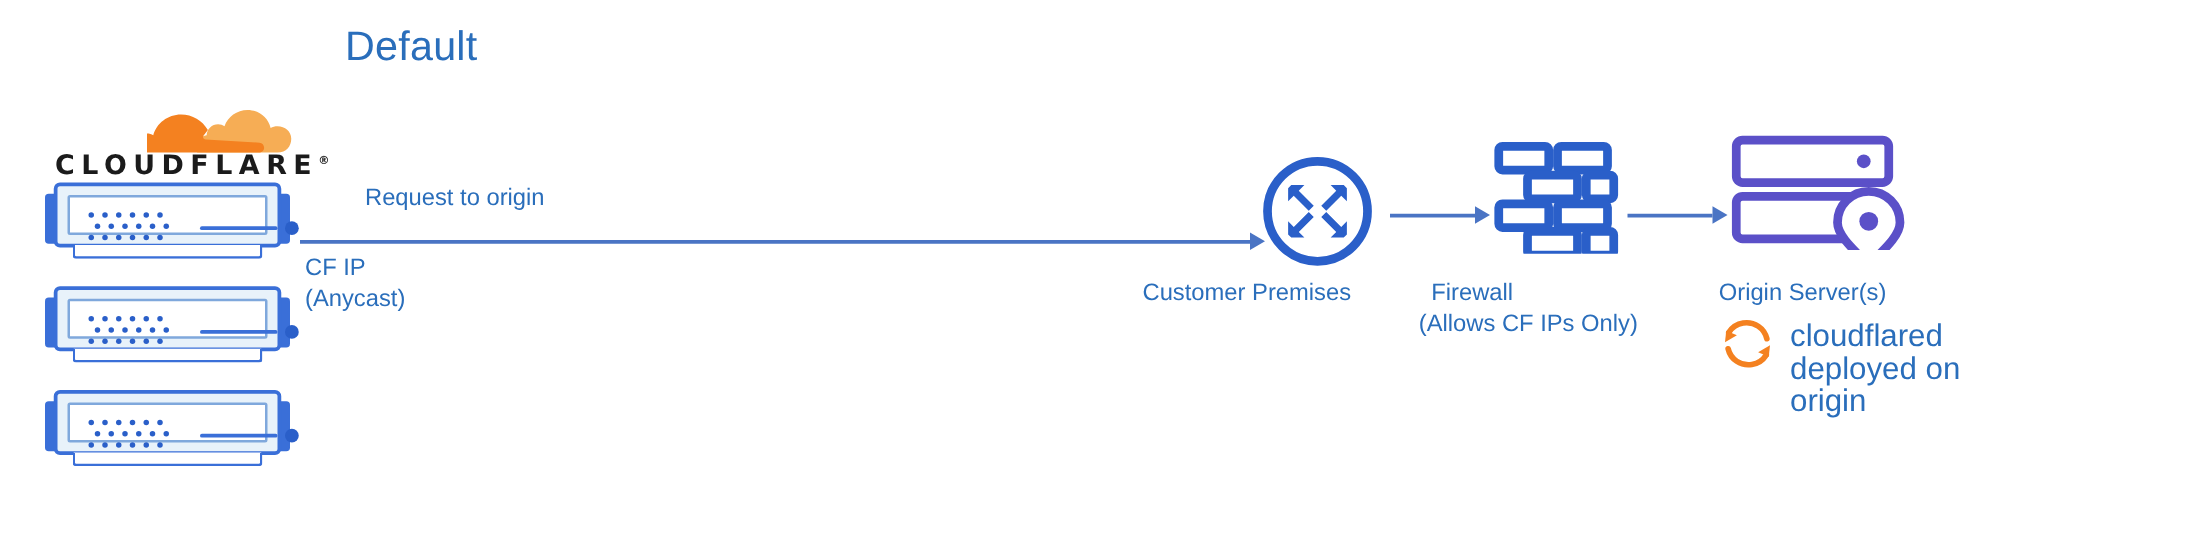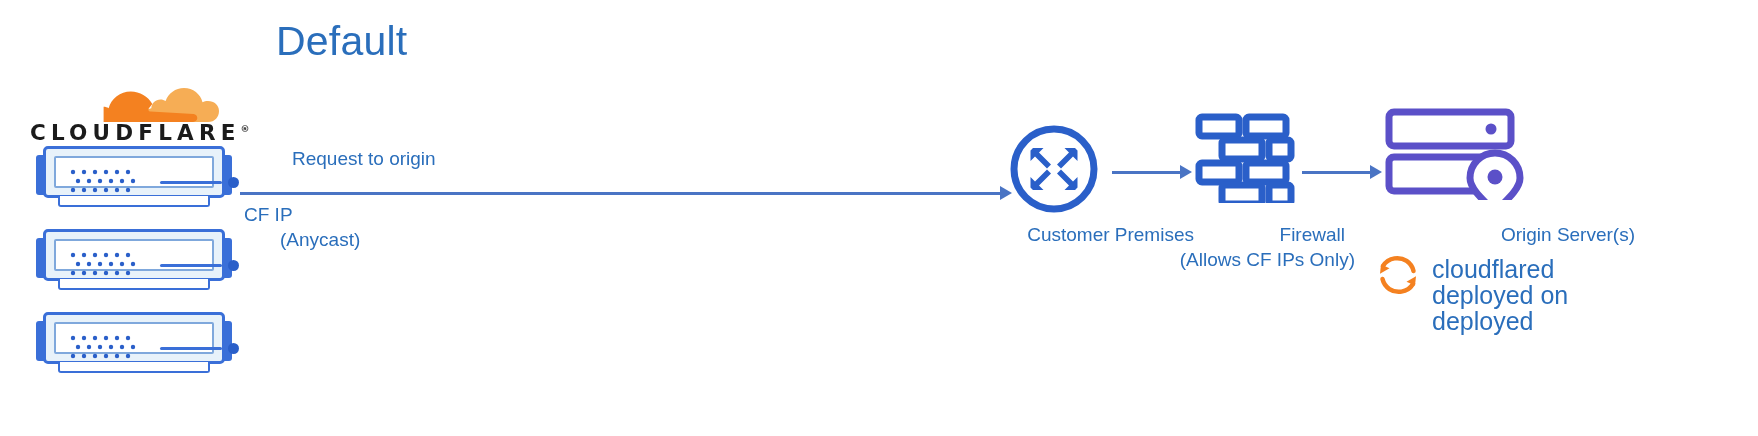--- a/index.html
+++ b/index.html
@@ -7,26 +7,26 @@
     width:1758px;height:436px;background:#ffffff;
     font-family:"Liberation Sans","DejaVu Sans",sans-serif;
     overflow:hidden;position:relative;
   }
   .stage{position:absolute;left:0;top:0;width:1758px;height:436px;}
   .abs{position:absolute;}
 
   
   #title{
     left:276px;top:18px;
-    font-size:41px;color:#2A6EBB;letter-spacing:.2px;
+    font-size:33px;color:#2A6EBB;letter-spacing:.2px;
     white-space:nowrap;font-weight:400;
   }
 
   
-  #cf-logo{left:30px;top:86px;width:200px;height:62px;}
+  #cf-logo{left:44px;top:86px;width:200px;height:62px;}
   #cf-wordmark{
     position:absolute;left:0;top:34px;width:200px;
     font-size:21.5px;font-weight:700;color:#1b1b1b;
     letter-spacing:5.2px;white-space:nowrap;
     font-family:"DejaVu Sans","Liberation Sans",sans-serif;
   }
   #cf-reg{font-size:9px;vertical-align:super;letter-spacing:0;}
 
   
   .server{width:196px;height:62px;}
@@ -63,21 +63,21 @@
 
   
   .hline{height:3px;background:#4A74C4;}
   .arrowhead{
     width:0;height:0;border-top:7px solid transparent;
     border-bottom:7px solid transparent;border-left:12px solid #4A74C4;
   }
 
   
   .lbl{color:#2A6EBB;font-size:19px;line-height:25px;white-space:nowrap;}
-  .lbl.ctr{text-align:right;}
+  .lbl.ctr{text-align:left;}
 
   
   #cloud{left:500px;top:84px;width:290px;height:168px;}
 
   
   #cpe-icon{left:1008px;top:123px;width:92px;height:92px;}
 
   
   #fw-icon{left:1195px;top:113px;width:100px;height:90px;}
 
@@ -212,21 +212,21 @@
     </div>
     <div class="srv-base"></div>
   </div>
 
   <div class="abs hline" style="left:240px;top:192px;width:760px;"></div>
   <div class="abs arrowhead" style="left:1000px;top:186px;"></div>
 
   <div class="abs lbl" style="left:292px;top:146px;text-align:center;">Request to origin</div>
 
   <div class="abs lbl" style="left:244px;top:202px;">CF IP</div>
-  <div class="abs lbl" style="left:244px;top:227px;margin-left:36px;">(Anycast)</div>
+  <div class="abs lbl" style="left:244px;top:227px;">(Anycast)</div>
 
 
   <div class="abs" id="cpe-icon">
     <svg width="92" height="92" viewBox="0 0 92 92">
       <circle cx="46" cy="46" r="40" fill="none" stroke="#2A5FC9" stroke-width="7"></circle>
       <g fill="#2A5FC9">
 
         <path d="M23 23 L33.5 23 L29 27.5 L41 39.5 L37 43.5 L25 31.5 L20.5 36 L20.5 25.5 Z" transform="translate(2,2)"></path>
 
         <path d="M69 23 L58.5 23 L63 27.5 L51 39.5 L55 43.5 L67 31.5 L71.5 36 L71.5 25.5 Z" transform="translate(-2,2) scale(1,1)"></path>
@@ -281,16 +281,16 @@
         <path d="M7.5 27 C9.5 35.5 17.5 41 26.5 39.6 C31.5 38.8 35.5 36 38 32"></path>
         <path d="M38.5 19 C36.5 10.5 28.5 5 19.5 6.4 C14.5 7.2 10.5 10 8 14"></path>
       </g>
       <path d="M38 26 L43.5 33.5 L32.5 33.5 Z" fill="#F48120" transform="rotate(150 38 30)"></path>
       <path d="M8 20 L13.5 12.5 L2.5 12.5 Z" fill="#F48120" transform="rotate(150 8 16)"></path>
     </svg>
   </div>
   <div class="abs" id="cfd-text">
     <div>cloudflared</div>
     <div>deployed on</div>
-    <div>deployed</div>
+    <div>origin</div>
   </div>
 
 </div>
 
 </body></html>

